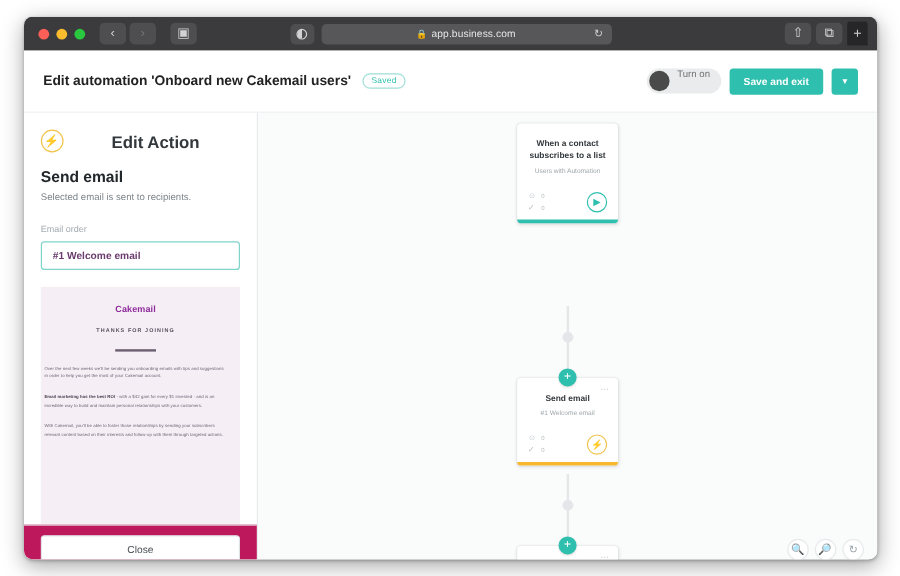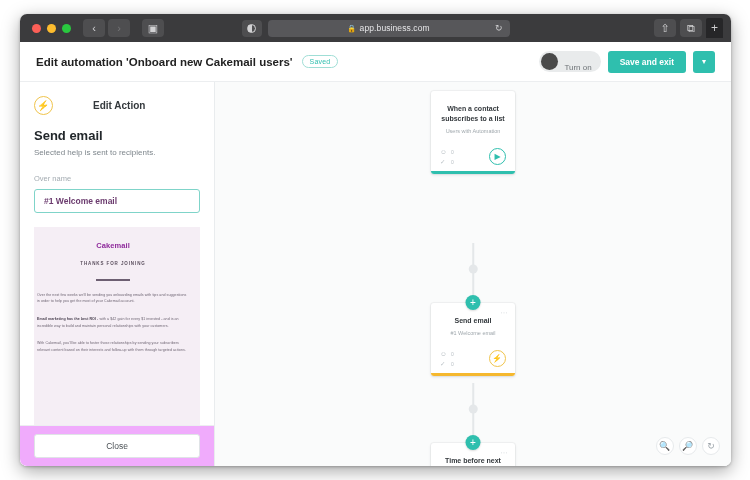--- a/index.html
+++ b/index.html
@@ -69,35 +69,35 @@
     position: absolute; right: 7px; font-size: 9px; color: #cfcfd1;
   }
   #right-tools { margin-left: auto; display: flex; gap: 4px; align-items: center; padding-right: 2px;}
   #newtab-btn {
     width: 17px; height: 20px; background: #262628; color: #cfcfd1;
     display:flex;align-items:center;justify-content:center;font-size:12px; border-radius:2px 2px 0 0;
   }
 
   
   #app-header {
-    height: 40px; background: #fff;
+    height: 52px; background: #fff;
     display: flex; align-items: center;
     padding: 0 16px;
     border-bottom: 1px solid #eceef0;
   }
   #page-title { font-size: 11.5px; font-weight: bold; color: #222; }
   #saved-badge {
     margin-left: 9px;
     font-size: 7px; color: #2fbfae;
     border: 1px solid #9fded6; border-radius: 9px;
     padding: 2px 7px; background: #fff; letter-spacing: .2px;
   }
   #header-right { margin-left: auto; display: flex; align-items: center; gap: 7px; }
   #turnon-toggle {
-    display: flex; align-items: flex-end;
+    display: flex; align-items: flex-start;
     background: #e9ebec; border-radius: 12px;
     height: 21px; padding-right: 9px;
   }
   #turnon-knob { width: 17px; height: 17px; border-radius: 50%; background: #4a4a4a; margin: 2px 6px 2px 2px; }
   #turnon-label { font-size: 8px; color: #6f7478; }
   #save-exit-btn {
     background: #2fbfae; color: #fff;
     font-size: 8.5px; font-weight: bold;
     border: none; border-radius: 3px;
     height: 22px; padding: 0 12px;
@@ -123,21 +123,21 @@
   }
   #panel-scroll { flex: 1; padding: 14px 14px 0 14px; overflow: hidden; }
 
   #edit-action-row { display: flex; align-items: center; gap: 8px; }
   #bolt-circle {
     width: 19px; height: 19px; border-radius: 50%;
     border: 1.3px solid #f0c44c;
     display: flex; align-items: center; justify-content: center;
     color: #f0c44c; font-size: 10px;
   }
-  #edit-action-label { font-size: 10px; font-weight: bold; color: #33383c; padding-left: 32px; }
+  #edit-action-label { font-size: 14px; font-weight: bold; color: #33383c; padding-left: 32px; }
 
   #send-email-title { font-size: 13px; font-weight: bold; color: #22272b; margin-top: 13px; }
   #send-email-sub { font-size: 8px; color: #7e868c; margin-top: 5px; }
 
   #email-name-label { font-size: 7.5px; color: #a3abb1; margin-top: 17px; }
   #email-name-input {
     margin-top: 6px;
     width: 100%; height: 24px;
     border: 1px solid #7fd4c9; border-radius: 3px;
     padding: 0 9px;
@@ -173,21 +173,21 @@
   }
   .preview-body {
     font-size: 3.6px; color: #6d6472; line-height: 1.85; margin-top: 11px;
     letter-spacing: .06px;
   }
   .preview-body b { color: #4a4150; }
 
   #panel-footer {
     border-top: 1px solid #eceef0;
     padding: 8px 14px;
-    background: #f0abfc;
+    background: #be185d;
   }
   #close-btn {
     width: 100%; height: 24px;
     background: #fff; border: 1px solid #dfe3e6; border-radius: 3px;
     font-size: 8.5px; color: #4a5055; cursor: pointer;
     font-family: "Liberation Sans", sans-serif;
   }
 
   
   #canvas {
@@ -304,23 +304,23 @@
 
     <div id="left-panel">
       <div id="panel-scroll">
 
         <div id="edit-action-row">
           <span id="bolt-circle">⚡</span>
           <span id="edit-action-label">Edit Action</span>
         </div>
 
         <div id="send-email-title">Send email</div>
-        <div id="send-email-sub">Selected help is sent to recipients.</div>
-
-        <div id="email-name-label">Over name</div>
+        <div id="send-email-sub">Selected email is sent to recipients.</div>
+
+        <div id="email-name-label">Email order</div>
         <input id="email-name-input" type="text" value="#1 Welcome email" style="">
 
         
         <div id="email-preview">
           <div id="preview-logo">Cakemail</div>
           <div id="preview-kicker">THANKS FOR JOINING</div>
           <div id="preview-rule"></div>
           <div class="preview-body">Over the next few weeks we'll be sending you onboarding emails with tips and suggestions in order to help you get the most of your Cakemail account.</div>
           <div class="preview-body"><b>Email marketing has the best ROI</b><span> - with a $42 gain for every $1 invested - and is an incredible way to build and maintain personal relationships with your customers.</span></div>
           <div class="preview-body">With Cakemail, you'll be able to foster those relationships by sending your subscribers relevant content based on their interests and follow-up with them through targeted actions.</div>

